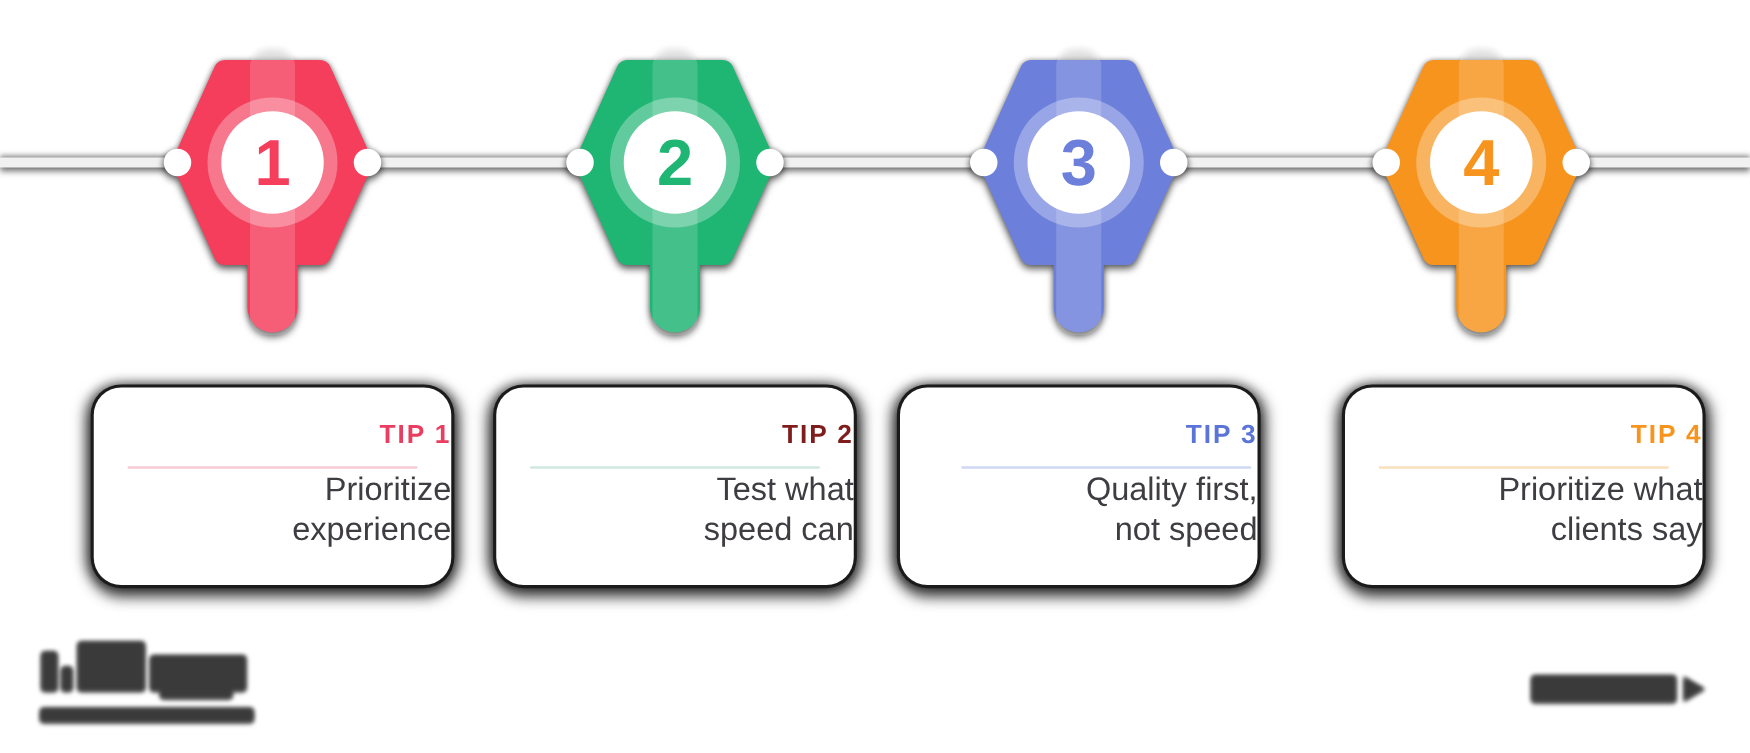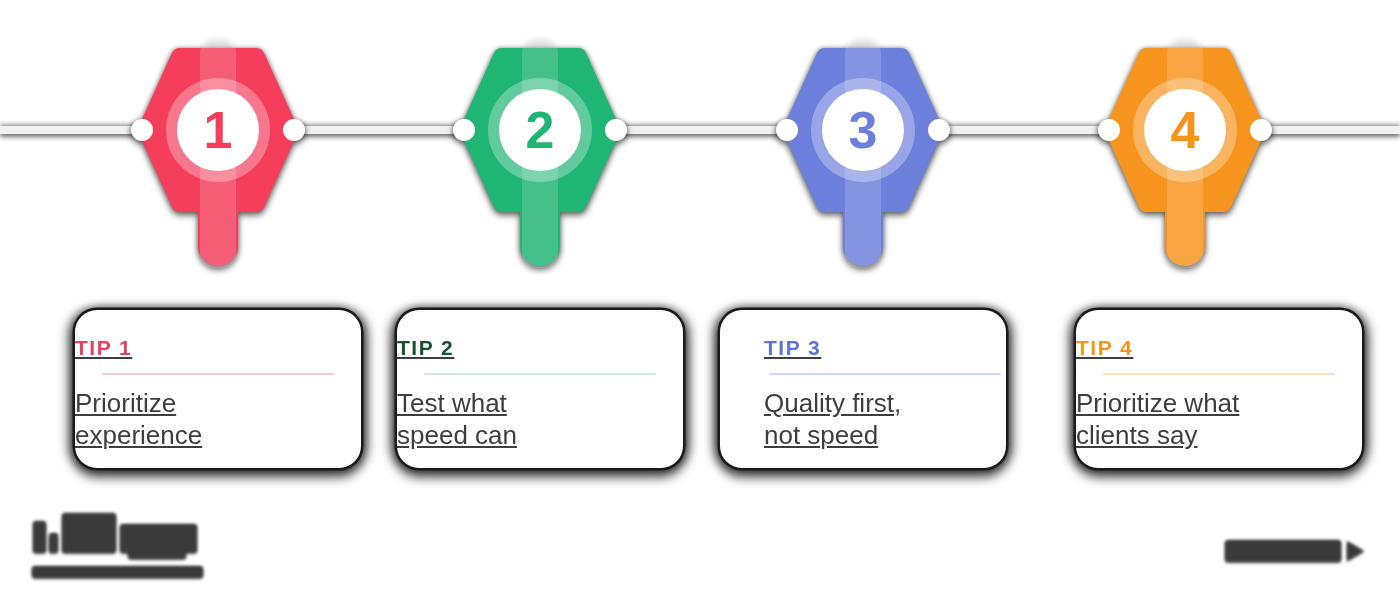--- a/index.html
+++ b/index.html
@@ -26,37 +26,36 @@
   .marker .core{fill:#ffffff;}
   .marker .dot{fill:#ffffff;}
   .marker .num{
     fill:var(--c);font-family:"Liberation Sans",sans-serif;
     font-size:52px;font-weight:700;
   }
 
   
   .card{
     position:absolute;top:310px;width:286px;height:158px;background:#ffffff;
-    border-radius:22px;text-align:left;z-index:3;box-sizing:border-box;
+    border-radius:22px;text-align:right;z-index:3;box-sizing:border-box;
     box-shadow:
       0 0 0 2.5px #1b1b1b,
       0 7px 11px 2px rgba(8,8,8,0.78),
       0 -4px 9px 0 rgba(8,8,8,0.45),
       9px 0 11px -2px rgba(8,8,8,0.5),
       -9px 0 11px -2px rgba(8,8,8,0.5);
-    text-decoration: underline;
   }
   .tip-label{
     margin-top:26px;font-size:21px;font-weight:700;letter-spacing:1.5px;
   }
   .tip-divider{
     width:232px;height:2px;margin:13px auto 0 auto;border-radius:1px;
   }
   .tip-text{
-    margin-top:12px;font-size:26px;line-height:32px;white-space:pre-line;
+    font-size:26px;line-height:32px;white-space:pre-line;
   }
 
   
   .brand{position:absolute;filter:blur(1.7px) drop-shadow(0 1px 1px rgba(0,0,0,0.5));}
   .brand .blob{position:absolute;background:#3a3a3a;border-radius:3px;}
   .brand-left{left:30px;top:510px;width:180px;height:75px;}
   .brand-right{left:1225px;top:536px;width:150px;height:32px;}
   .arrow-right{
     position:absolute;left:122px;top:5px;width:0;height:0;
     border-top:10px solid transparent;border-bottom:10px solid transparent;
@@ -123,21 +122,21 @@
   </div>
 
   <div class="card" style="left: 75px; color: rgb(63, 61, 66);">
     <div class="tip-label" style="color: rgb(234, 62, 96);">TIP 1</div>
     <div class="tip-divider" style="background-color: rgb(246, 203, 211);"></div>
     <div class="tip-text">Prioritize
 experience</div>
   </div>
 
   <div class="card" style="left: 397px; color: rgb(63, 61, 66);">
-    <div class="tip-label" style="color: #14532d;">TIP 2</div>
+    <div class="tip-label" style="color: #7f1d1d;">TIP 2</div>
     <div class="tip-divider" style="background-color: rgb(207, 233, 223);"></div>
     <div class="tip-text">Test what
 speed can</div>
   </div>
 
   <div class="card" style="left: 720px; color: rgb(63, 61, 66); padding-left: 44px;">
     <div class="tip-label" style="color: rgb(91, 116, 216);">TIP 3</div>
     <div class="tip-divider" style="background-color: rgb(207, 216, 243);"></div>
     <div class="tip-text">Quality first,
 not speed</div>

